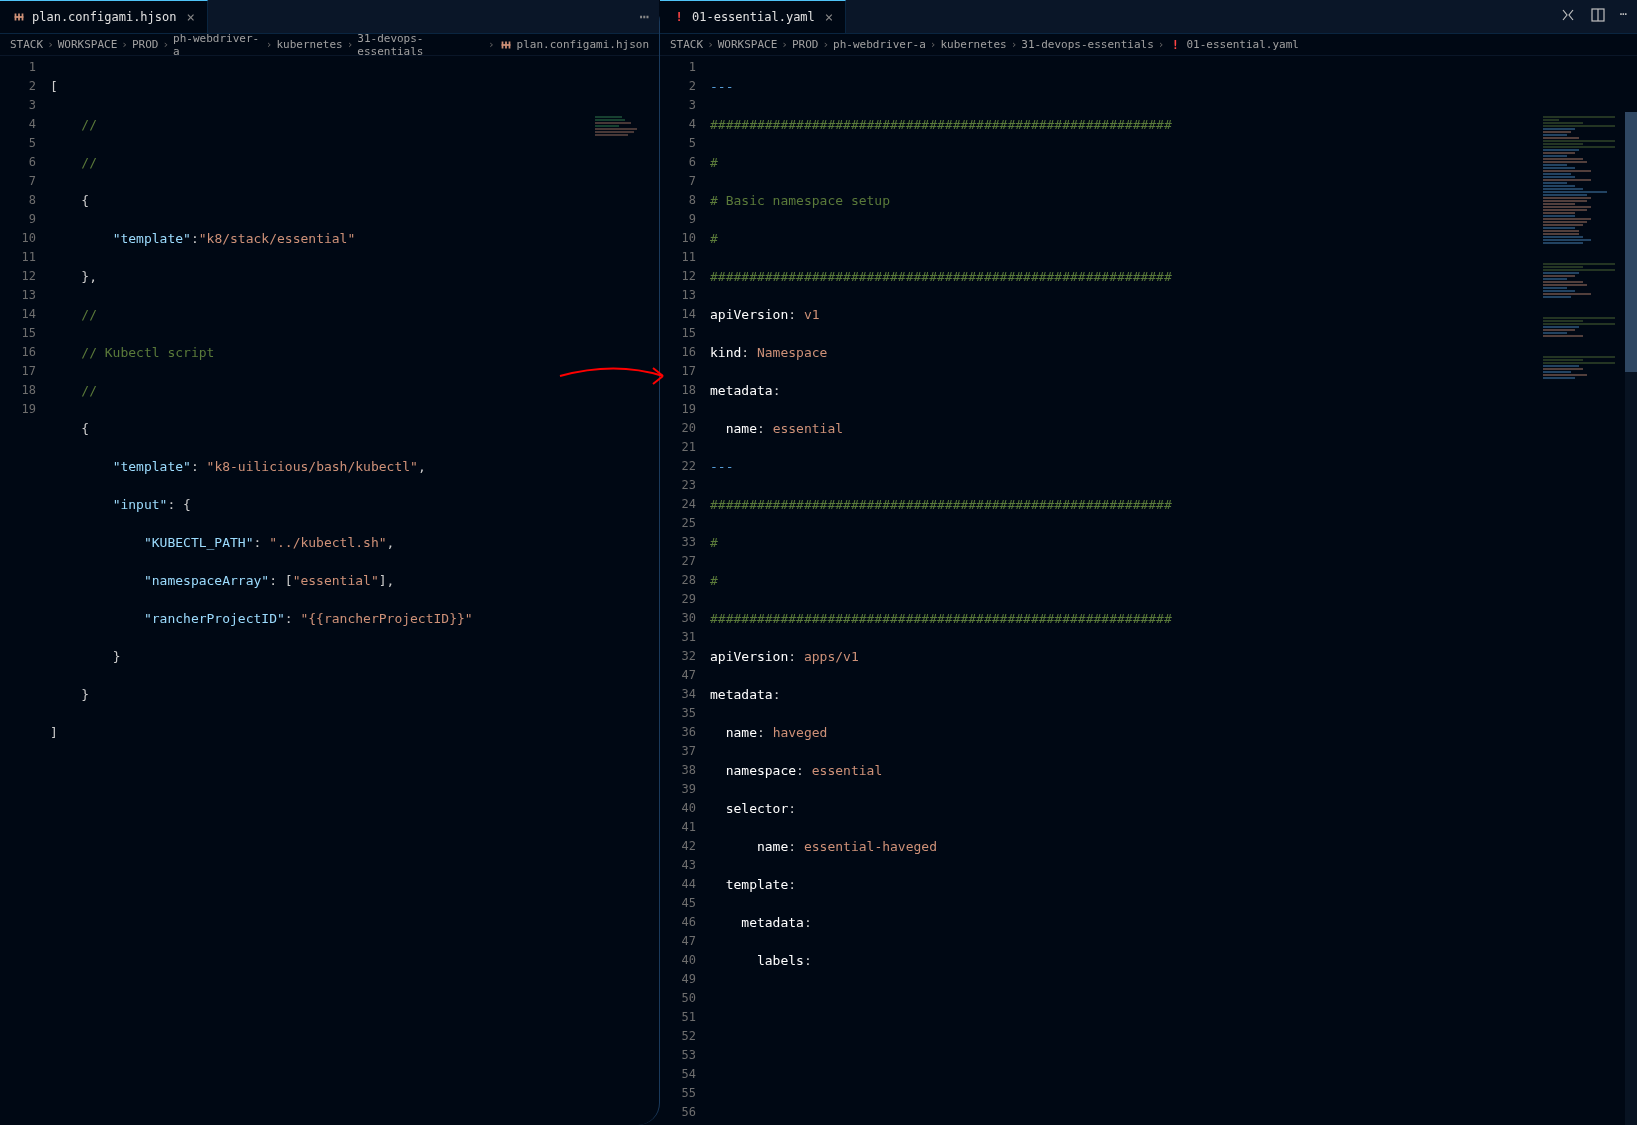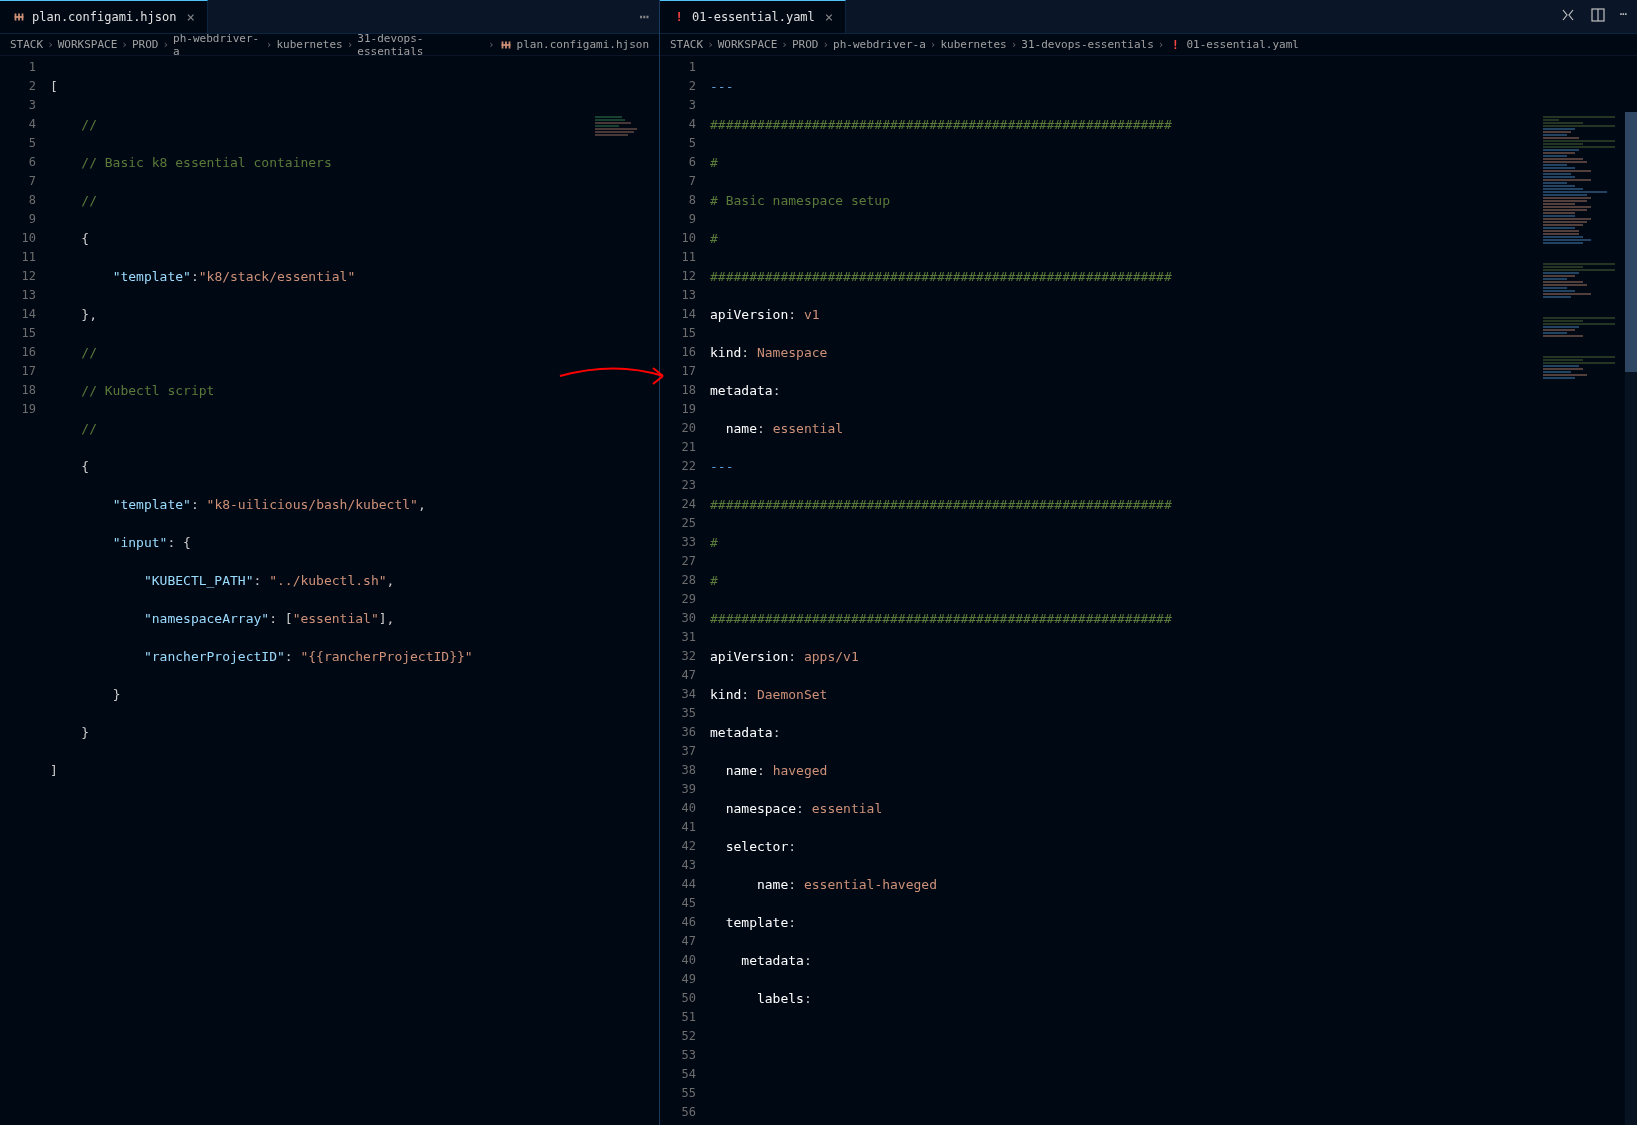--- a/index.html
+++ b/index.html
@@ -10,20 +10,21 @@
   font-size: 12px;
   width: 1637px;
   height: 1125px;
   overflow: hidden;
   display: flex;
 }
 .pane {
   display: flex;
   flex-direction: column;
   position: relative;
+  border-radius: 22px;
 }
 .pane-left { width: 660px; border-right: 1px solid #1a3a5c; }
 .pane-right { flex: 1; }
 .tabbar {
   height: 34px;
   background: #0a1628;
   display: flex;
   align-items: center;
   border-bottom: 1px solid #0a2540;
   position: relative;
@@ -189,21 +190,20 @@
         <div class="ln">14</div>
         <div class="ln">15</div>
         <div class="ln">16</div>
         <div class="ln">17</div>
         <div class="ln">18</div>
         <div class="ln">19</div>
     </div>
     <div class="code">
 <div class="line"><span class="tok-punc">[</span></div>
 <div class="line">    <span class="tok-comment">//</span></div>
-<div class="line">    <span class="tok-comment">// Basic k8 essential containers</span></div>
 <div class="line">    <span class="tok-comment">//</span></div>
 <div class="line">    <span class="tok-punc">{</span></div>
 <div class="line">        <span class="tok-prop">"template"</span><span class="tok-punc">:</span><span class="tok-str">"k8/stack/essential"</span></div>
 <div class="line">    <span class="tok-punc">},</span></div>
 <div class="line">    <span class="tok-comment">//</span></div>
 <div class="line">    <span class="tok-comment">// Kubectl script</span></div>
 <div class="line">    <span class="tok-comment">//</span></div>
 <div class="line">    <span class="tok-punc">{</span></div>
 <div class="line">        <span class="tok-prop">"template"</span><span class="tok-punc">: </span><span class="tok-str">"k8-uilicious/bash/kubectl"</span><span class="tok-punc">,</span></div>
 <div class="line">        <span class="tok-prop">"input"</span><span class="tok-punc">: {</span></div>
@@ -330,21 +330,20 @@
 <div class="line"><span class="tok-yaml-key">apiVersion</span><span class="tok-punc">: </span><span class="tok-str">v1</span></div>
 <div class="line"><span class="tok-yaml-key">kind</span><span class="tok-punc">: </span><span class="tok-str">Namespace</span></div>
 <div class="line"><span class="tok-yaml-key">metadata</span><span class="tok-punc">:</span></div>
 <div class="line">  <span class="tok-yaml-key">name</span><span class="tok-punc">: </span><span class="tok-str">essential</span></div>
 <div class="line"><span class="tok-key">---</span></div>
 <div class="line"><span class="yaml-hash">###########################################################</span></div>
 <div class="line"><span class="yaml-hash">#</span></div>
 <div class="line"><span class="yaml-hash">#</span></div>
 <div class="line"><span class="yaml-hash">###########################################################</span></div>
 <div class="line"><span class="tok-yaml-key">apiVersion</span><span class="tok-punc">: </span><span class="tok-str">apps/v1</span></div>
-<div class="line"><span class="tok-yaml-key">kind</span><span class="tok-punc">: </span><span class="tok-str">DaemonSet</span></div>
 <div class="line"><span class="tok-yaml-key">metadata</span><span class="tok-punc">:</span></div>
 <div class="line">  <span class="tok-yaml-key">name</span><span class="tok-punc">: </span><span class="tok-str">haveged</span></div>
 <div class="line">  <span class="tok-yaml-key">namespace</span><span class="tok-punc">: </span><span class="tok-str">essential</span></div>
 <div class="line">  <span class="tok-yaml-key">selector</span><span class="tok-punc">:</span></div>
 <div class="line">      <span class="tok-yaml-key">name</span><span class="tok-punc">: </span><span class="tok-str">essential-haveged</span></div>
 <div class="line">  <span class="tok-yaml-key">template</span><span class="tok-punc">:</span></div>
 <div class="line">    <span class="tok-yaml-key">metadata</span><span class="tok-punc">:</span></div>
 <div class="line">      <span class="tok-yaml-key">labels</span><span class="tok-punc">:</span></div>
 
 

